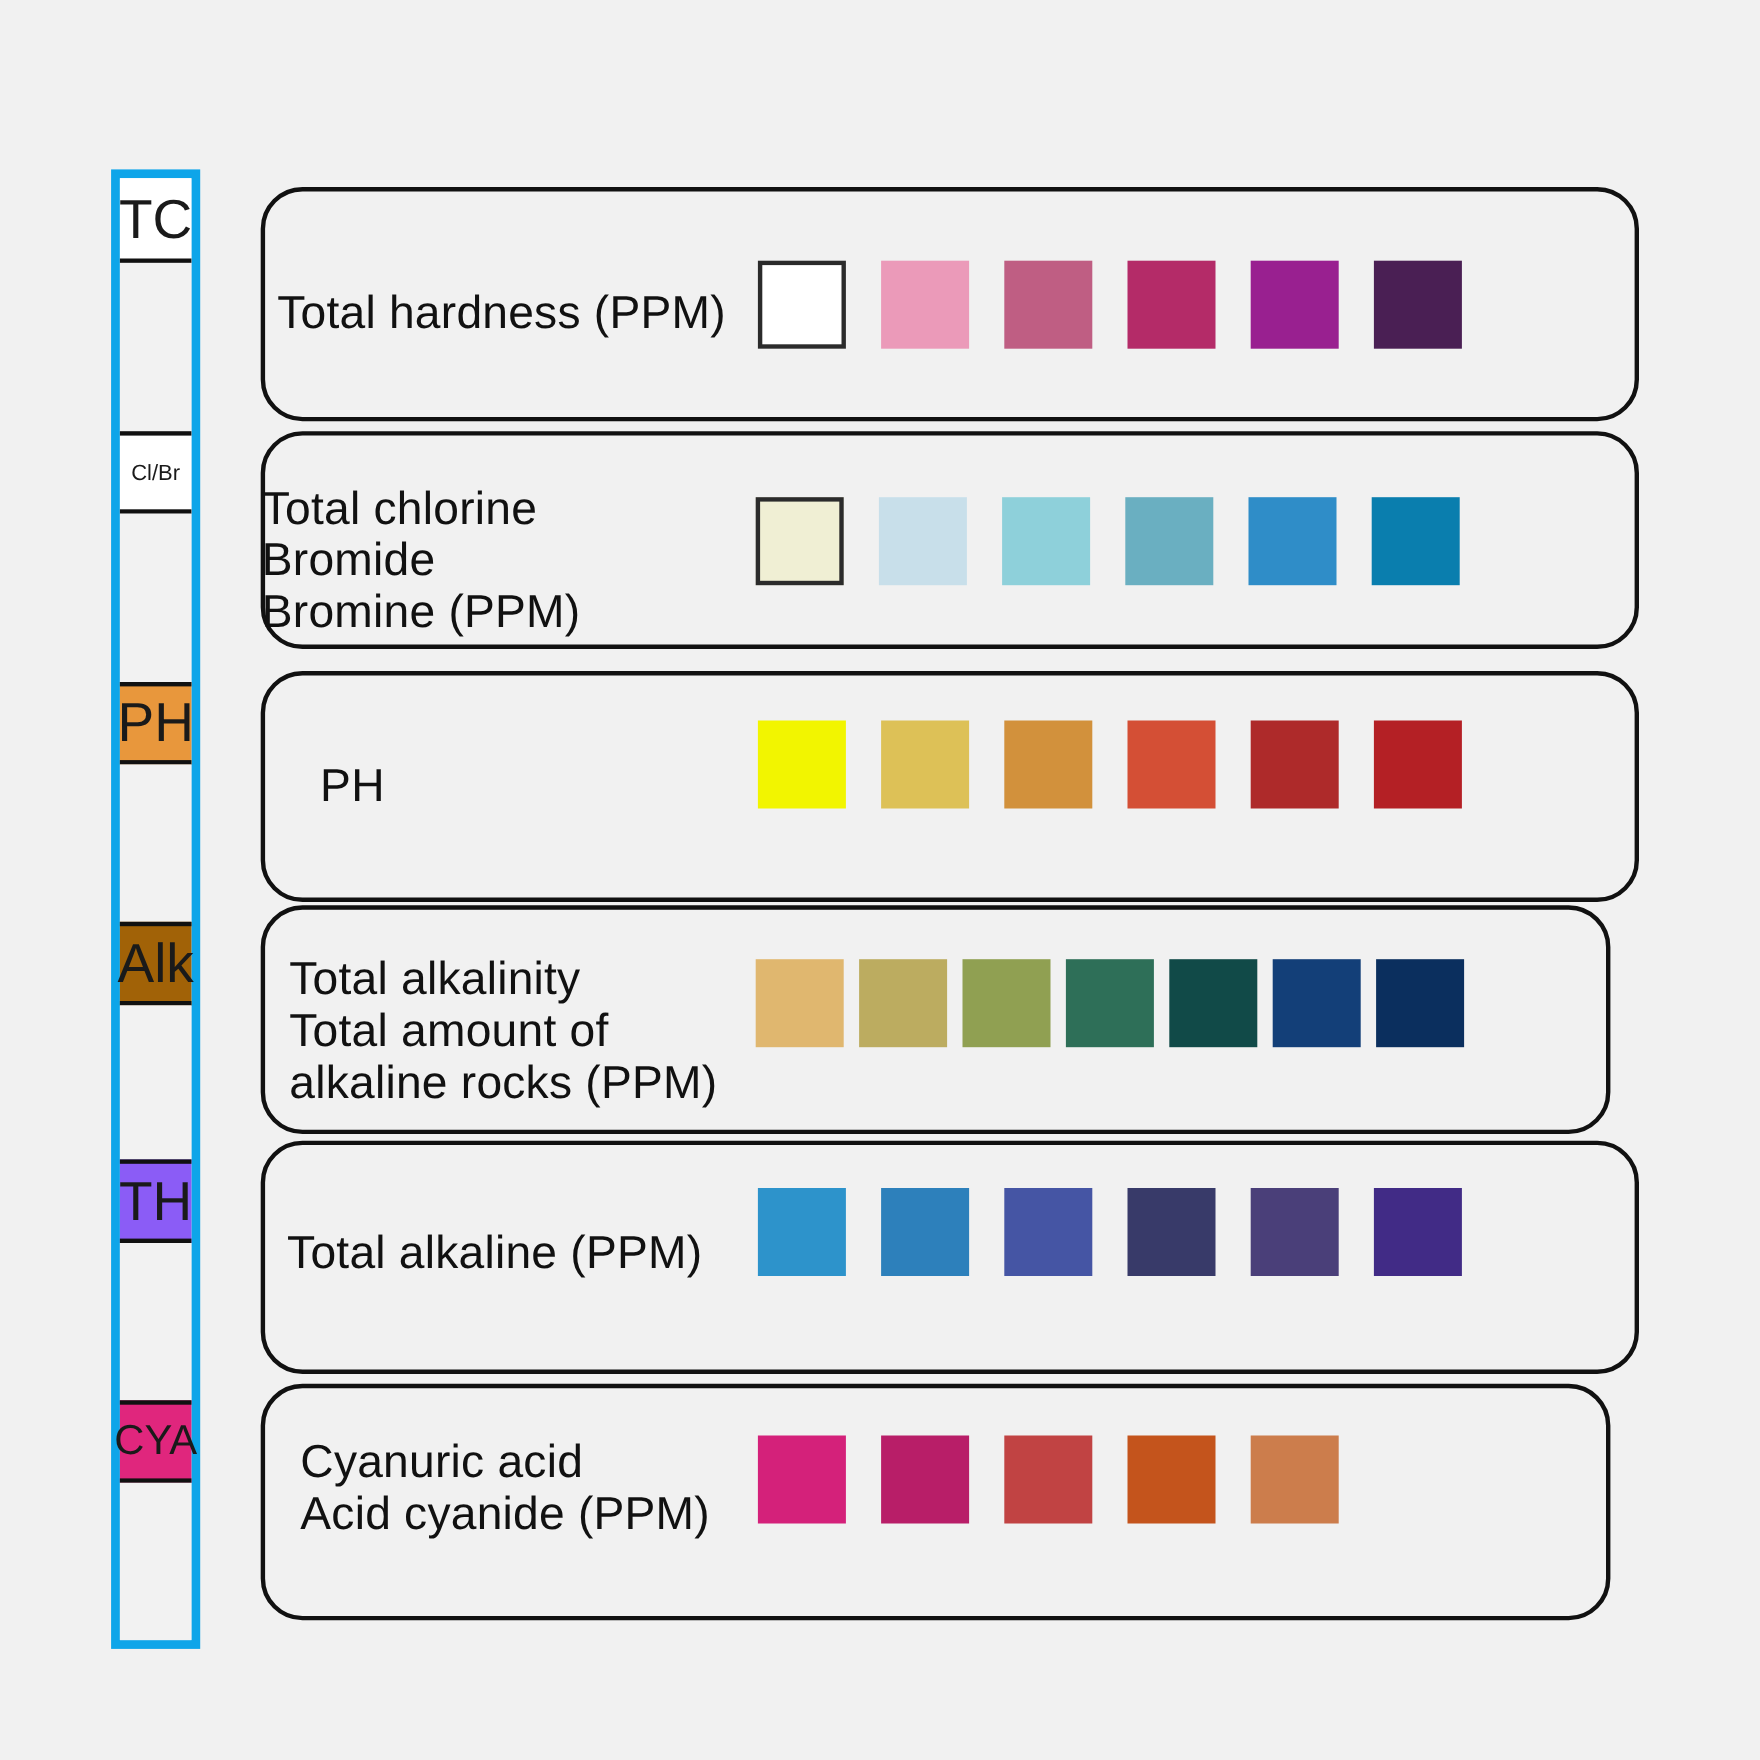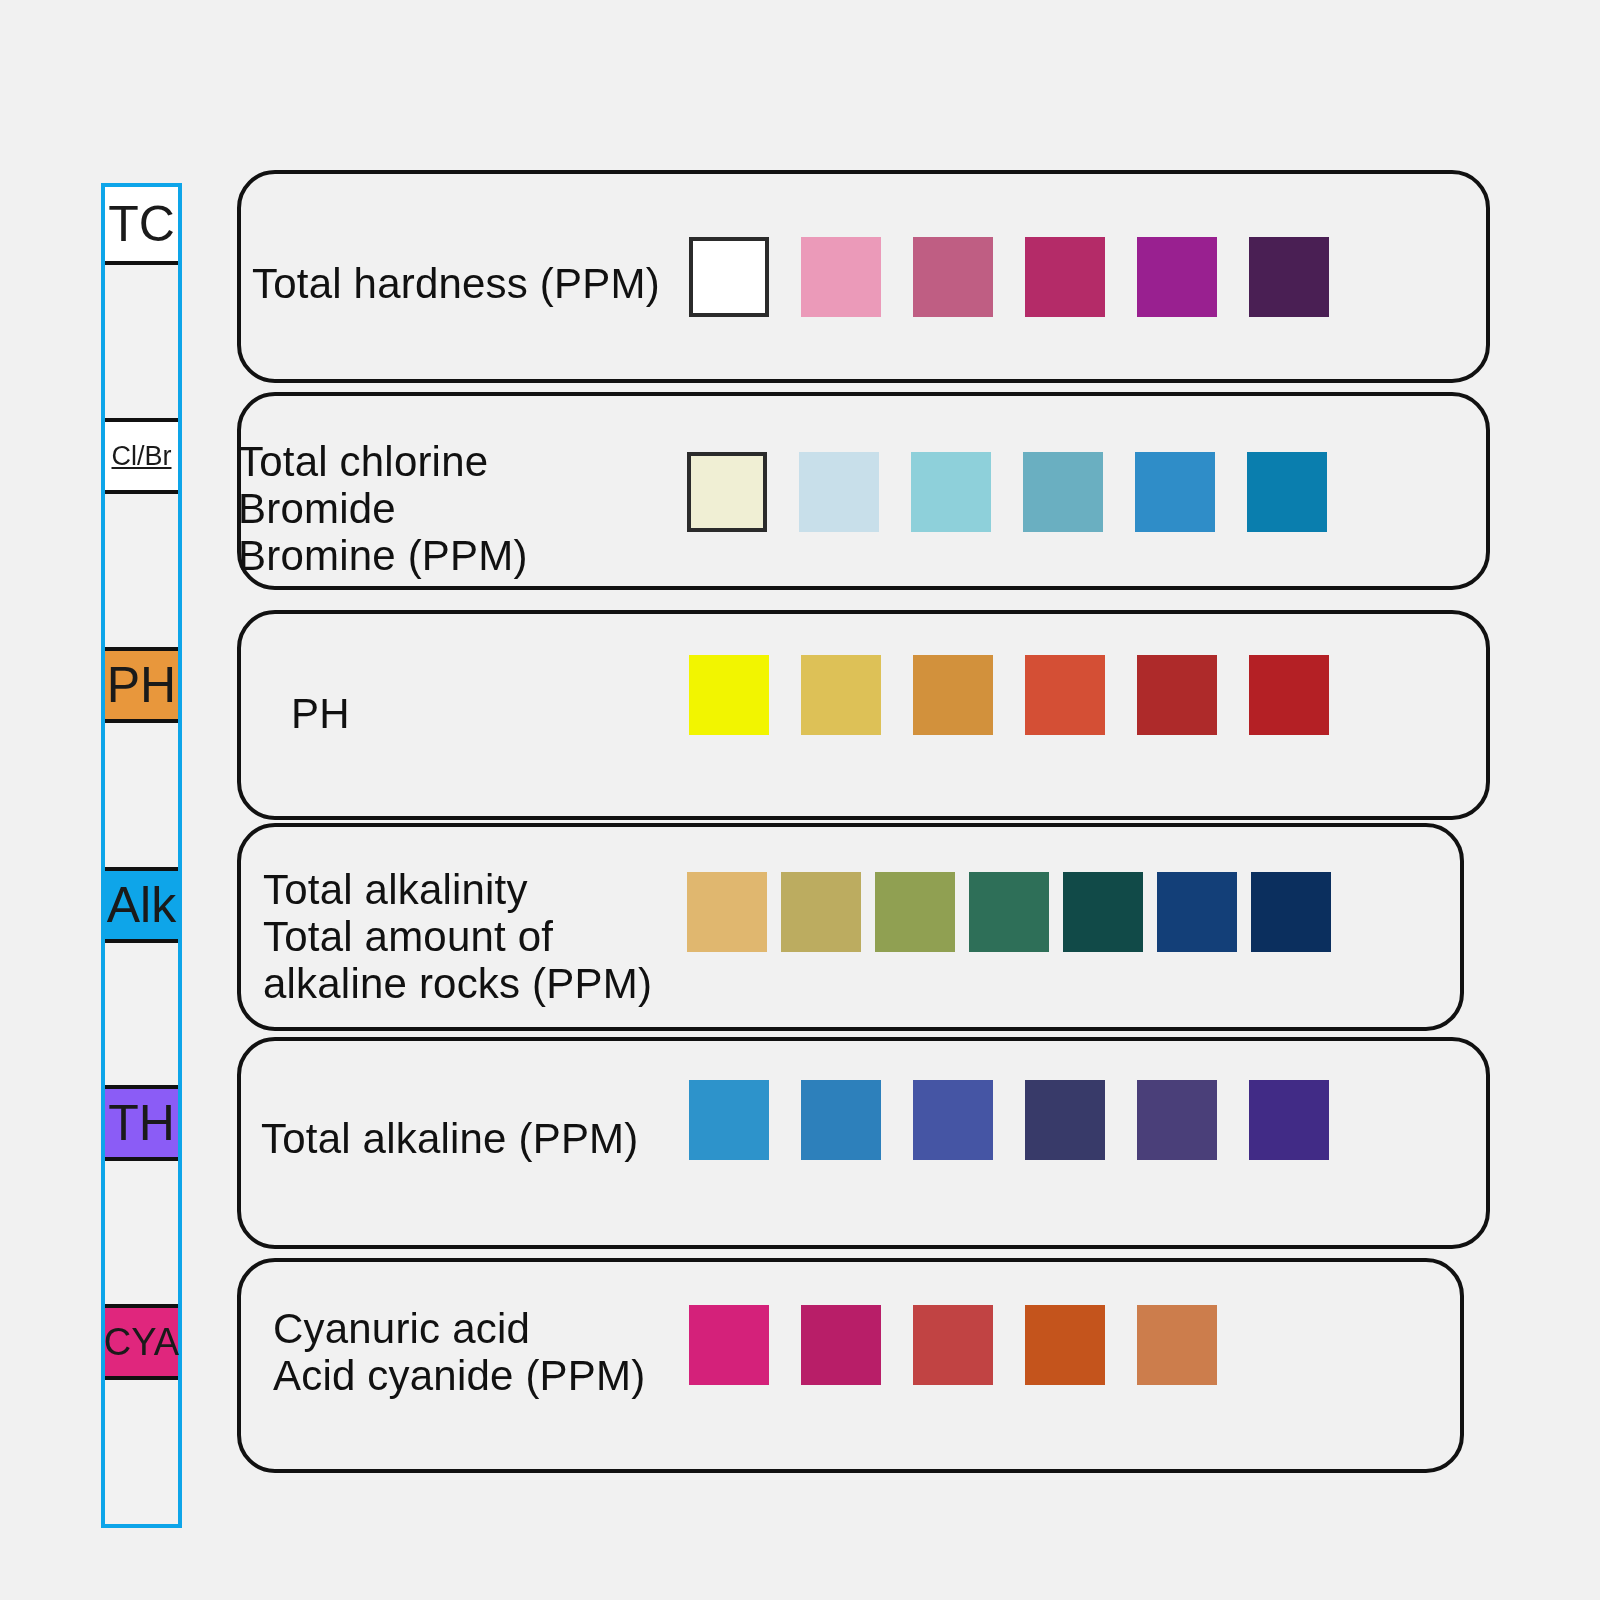--- a/index.html
+++ b/index.html
@@ -13,24 +13,24 @@
     height: 1600px;
     position: relative;
     font-family: "Liberation Sans", sans-serif;
     overflow: hidden;
   }
 
   
   #strip {
     position: absolute;
     left: 101px;
-    top: 183px;
+    top: 154px;
     width: 81px;
     height: 1345px;
-    border: 4px solid #0ea5e9;
+    border: 8px solid #0ea5e9;
     background: #f2f2f2;
     box-sizing: border-box;
     display: flex;
     flex-direction: column;
   }
   .pad {
     box-sizing: border-box;
     width: 100%;
     display: flex;
     align-items: center;
@@ -44,21 +44,21 @@
     border-top: 4px solid #111;
     border-bottom: 4px solid #111;
   }
   .pad.blank {
     background: #f2f2f2;
   }
   .pad.first { border-top: 0; }
 
   .pad-tc   { height: 80px;  background: #ffffff; font-size: 50px; }
   .pad-gap1 { height: 158px; }
-  .pad-clbr { height: 78px;  background: #ffffff; font-size: 27px; text-decoration: underline; }
+  .pad-clbr { height: 78px;  background: #ffffff; font-size: 20px; }
   .pad-gap2 { height: 158px; }
   .pad-ph   { height: 78px;  background: #e8973c; font-size: 50px; }
   .pad-gap3 { height: 148px; }
   .pad-alk  { height: 78px;  background: #efb93f; font-size: 50px; }
   .pad-gap4 { height: 146px; }
   .pad-th   { height: 78px;  background: #2b8fd0; font-size: 50px; }
   .pad-gap5 { height: 148px; }
   .pad-cya  { height: 78px;  background: #e0267d; font-size: 38px; }
   .pad-gap6 { height: 148px; }
 
@@ -124,21 +124,21 @@
     </div>
     <div class="pad pad-gap1 blank" style="background: rgb(242, 242, 242);"></div>
     <div class="pad pad-clbr labeled" style="background: rgb(255, 255, 255);">
       <span>Cl/Br</span>
     </div>
     <div class="pad pad-gap2 blank" style="background: rgb(242, 242, 242);"></div>
     <div class="pad pad-ph labeled" style="background: rgb(232, 151, 60);">
       <span>PH</span>
     </div>
     <div class="pad pad-gap3 blank" style="background: rgb(242, 242, 242);"></div>
-    <div class="pad pad-alk labeled" style="background: #0ea5e9;">
+    <div class="pad pad-alk labeled" style="background: #a16207;">
       <span>Alk</span>
     </div>
     <div class="pad pad-gap4 blank" style="background: rgb(242, 242, 242);"></div>
     <div class="pad pad-th labeled" style="background: #8b5cf6;">
       <span>TH</span>
     </div>
     <div class="pad pad-gap5 blank" style="background: rgb(242, 242, 242);"></div>
     <div class="pad pad-cya labeled" style="background: rgb(224, 38, 125);">
       <span>CYA</span>
     </div>

